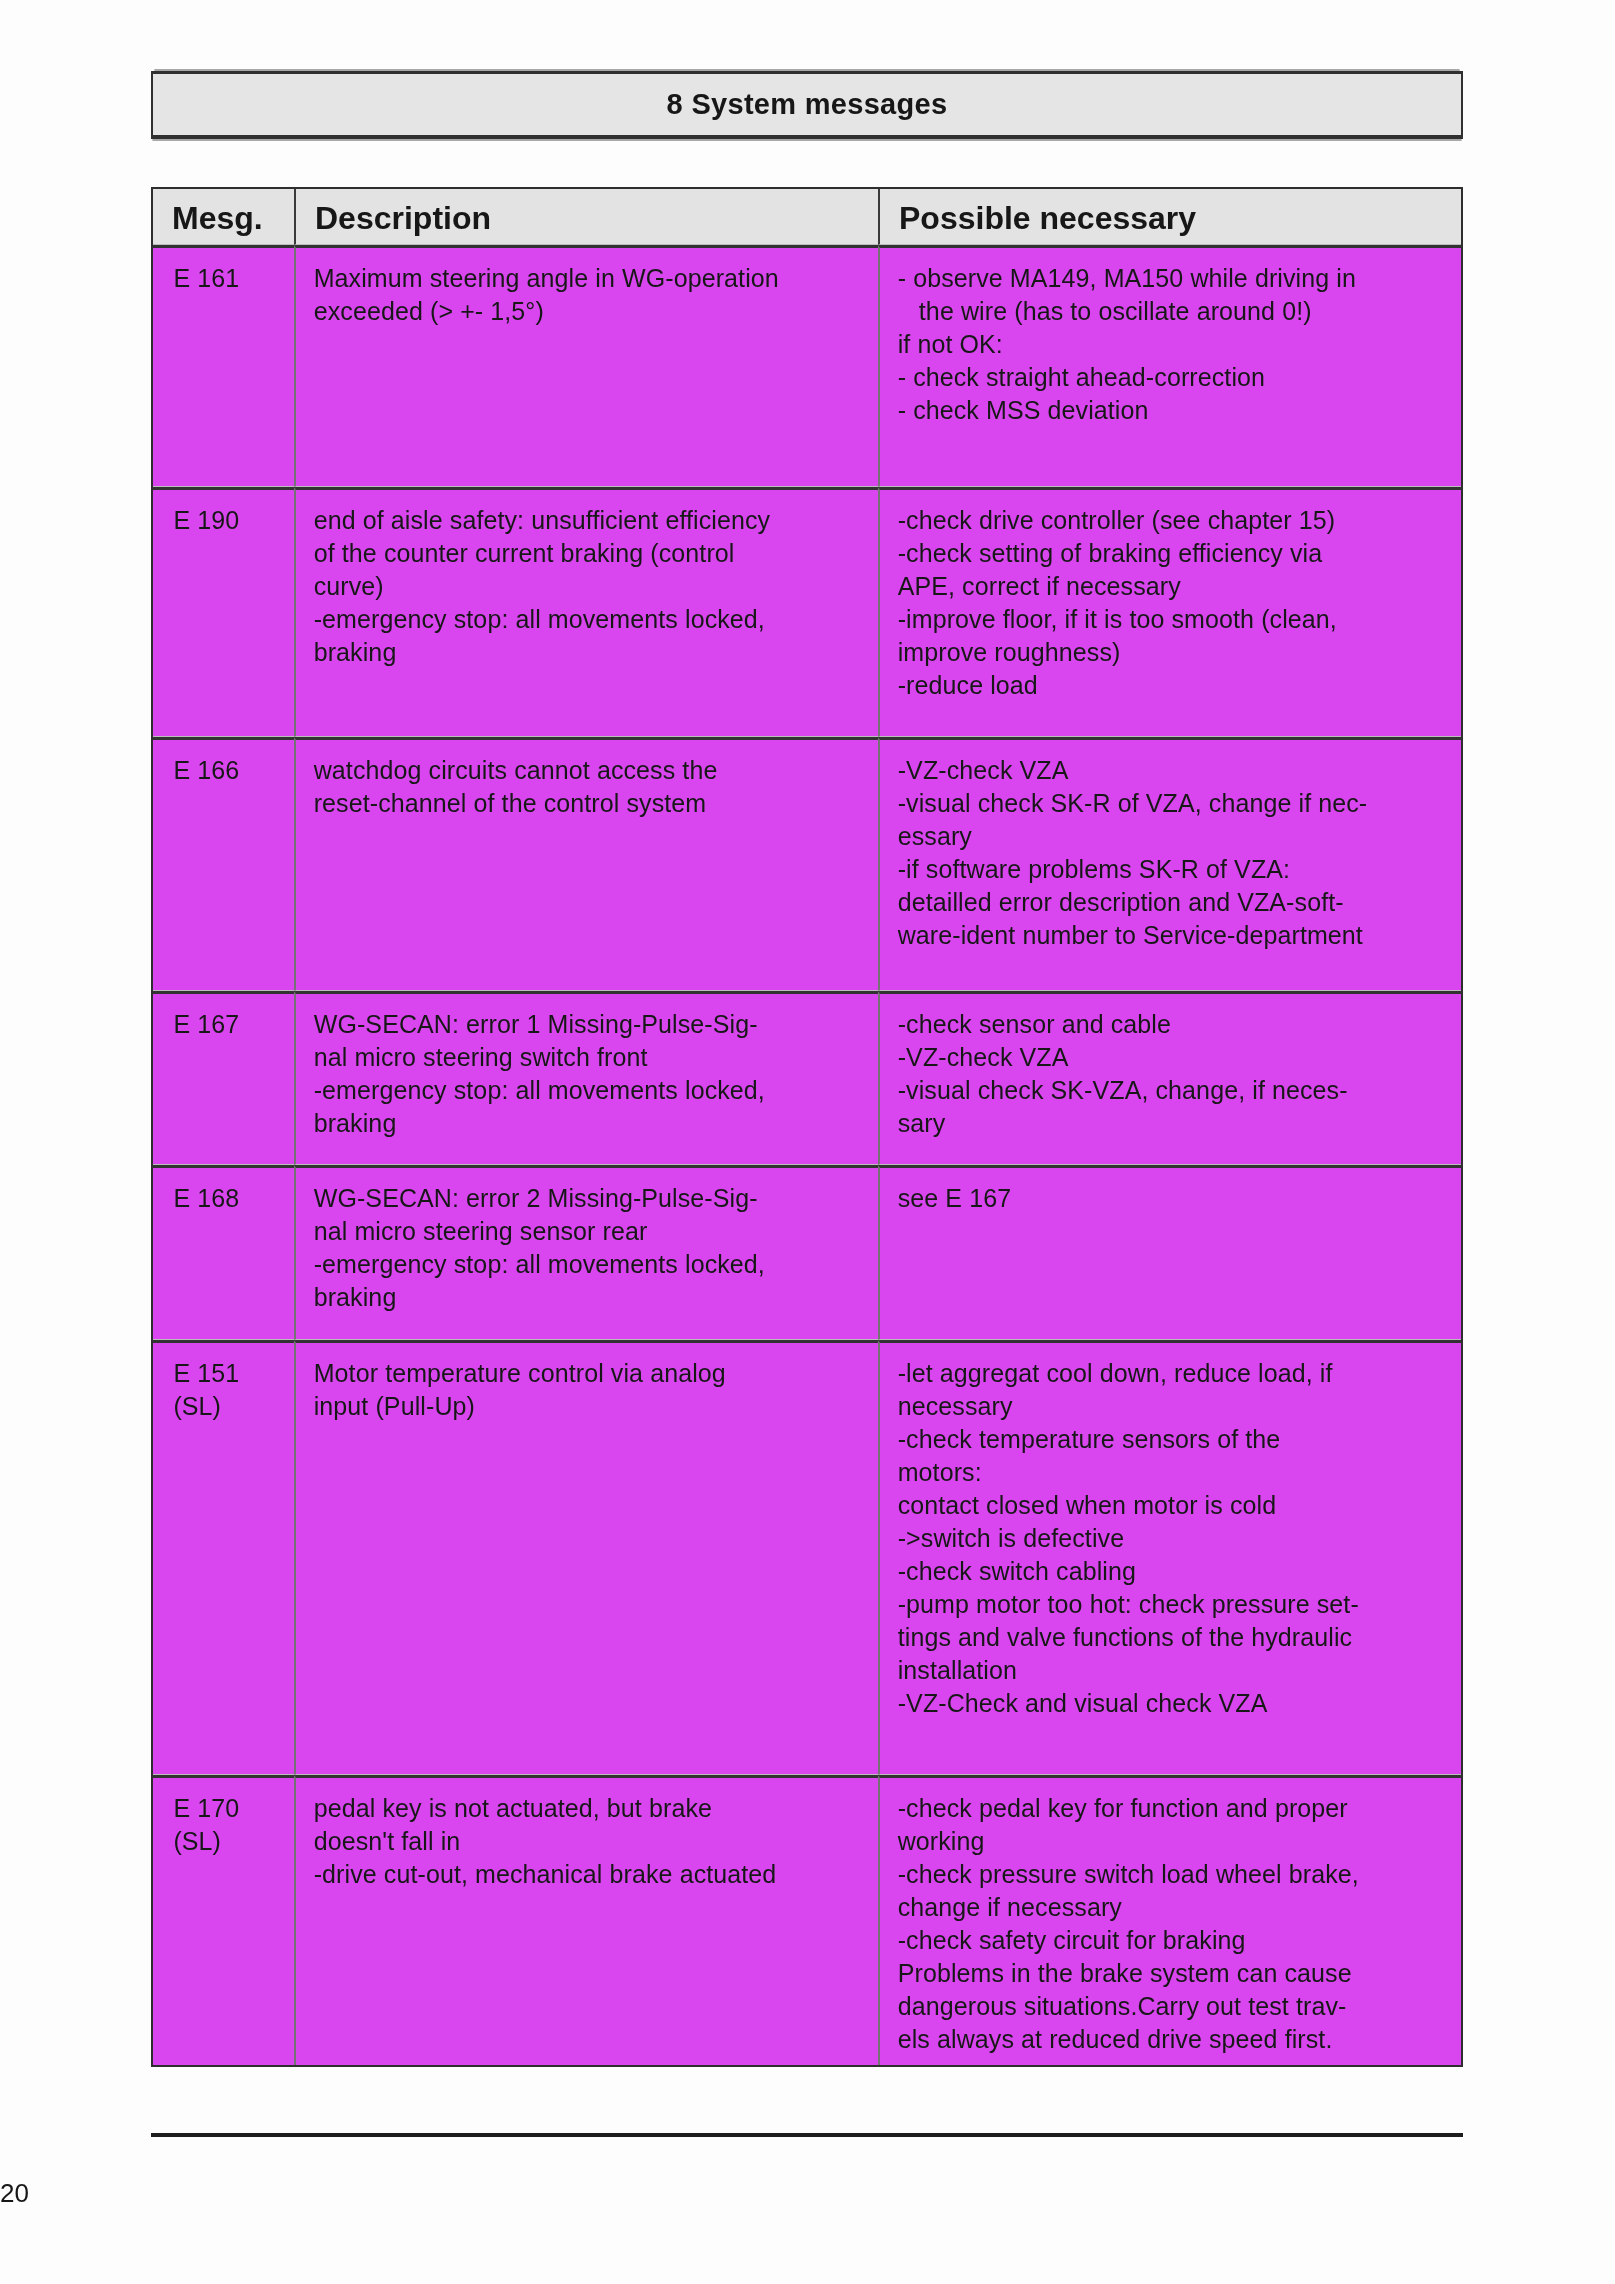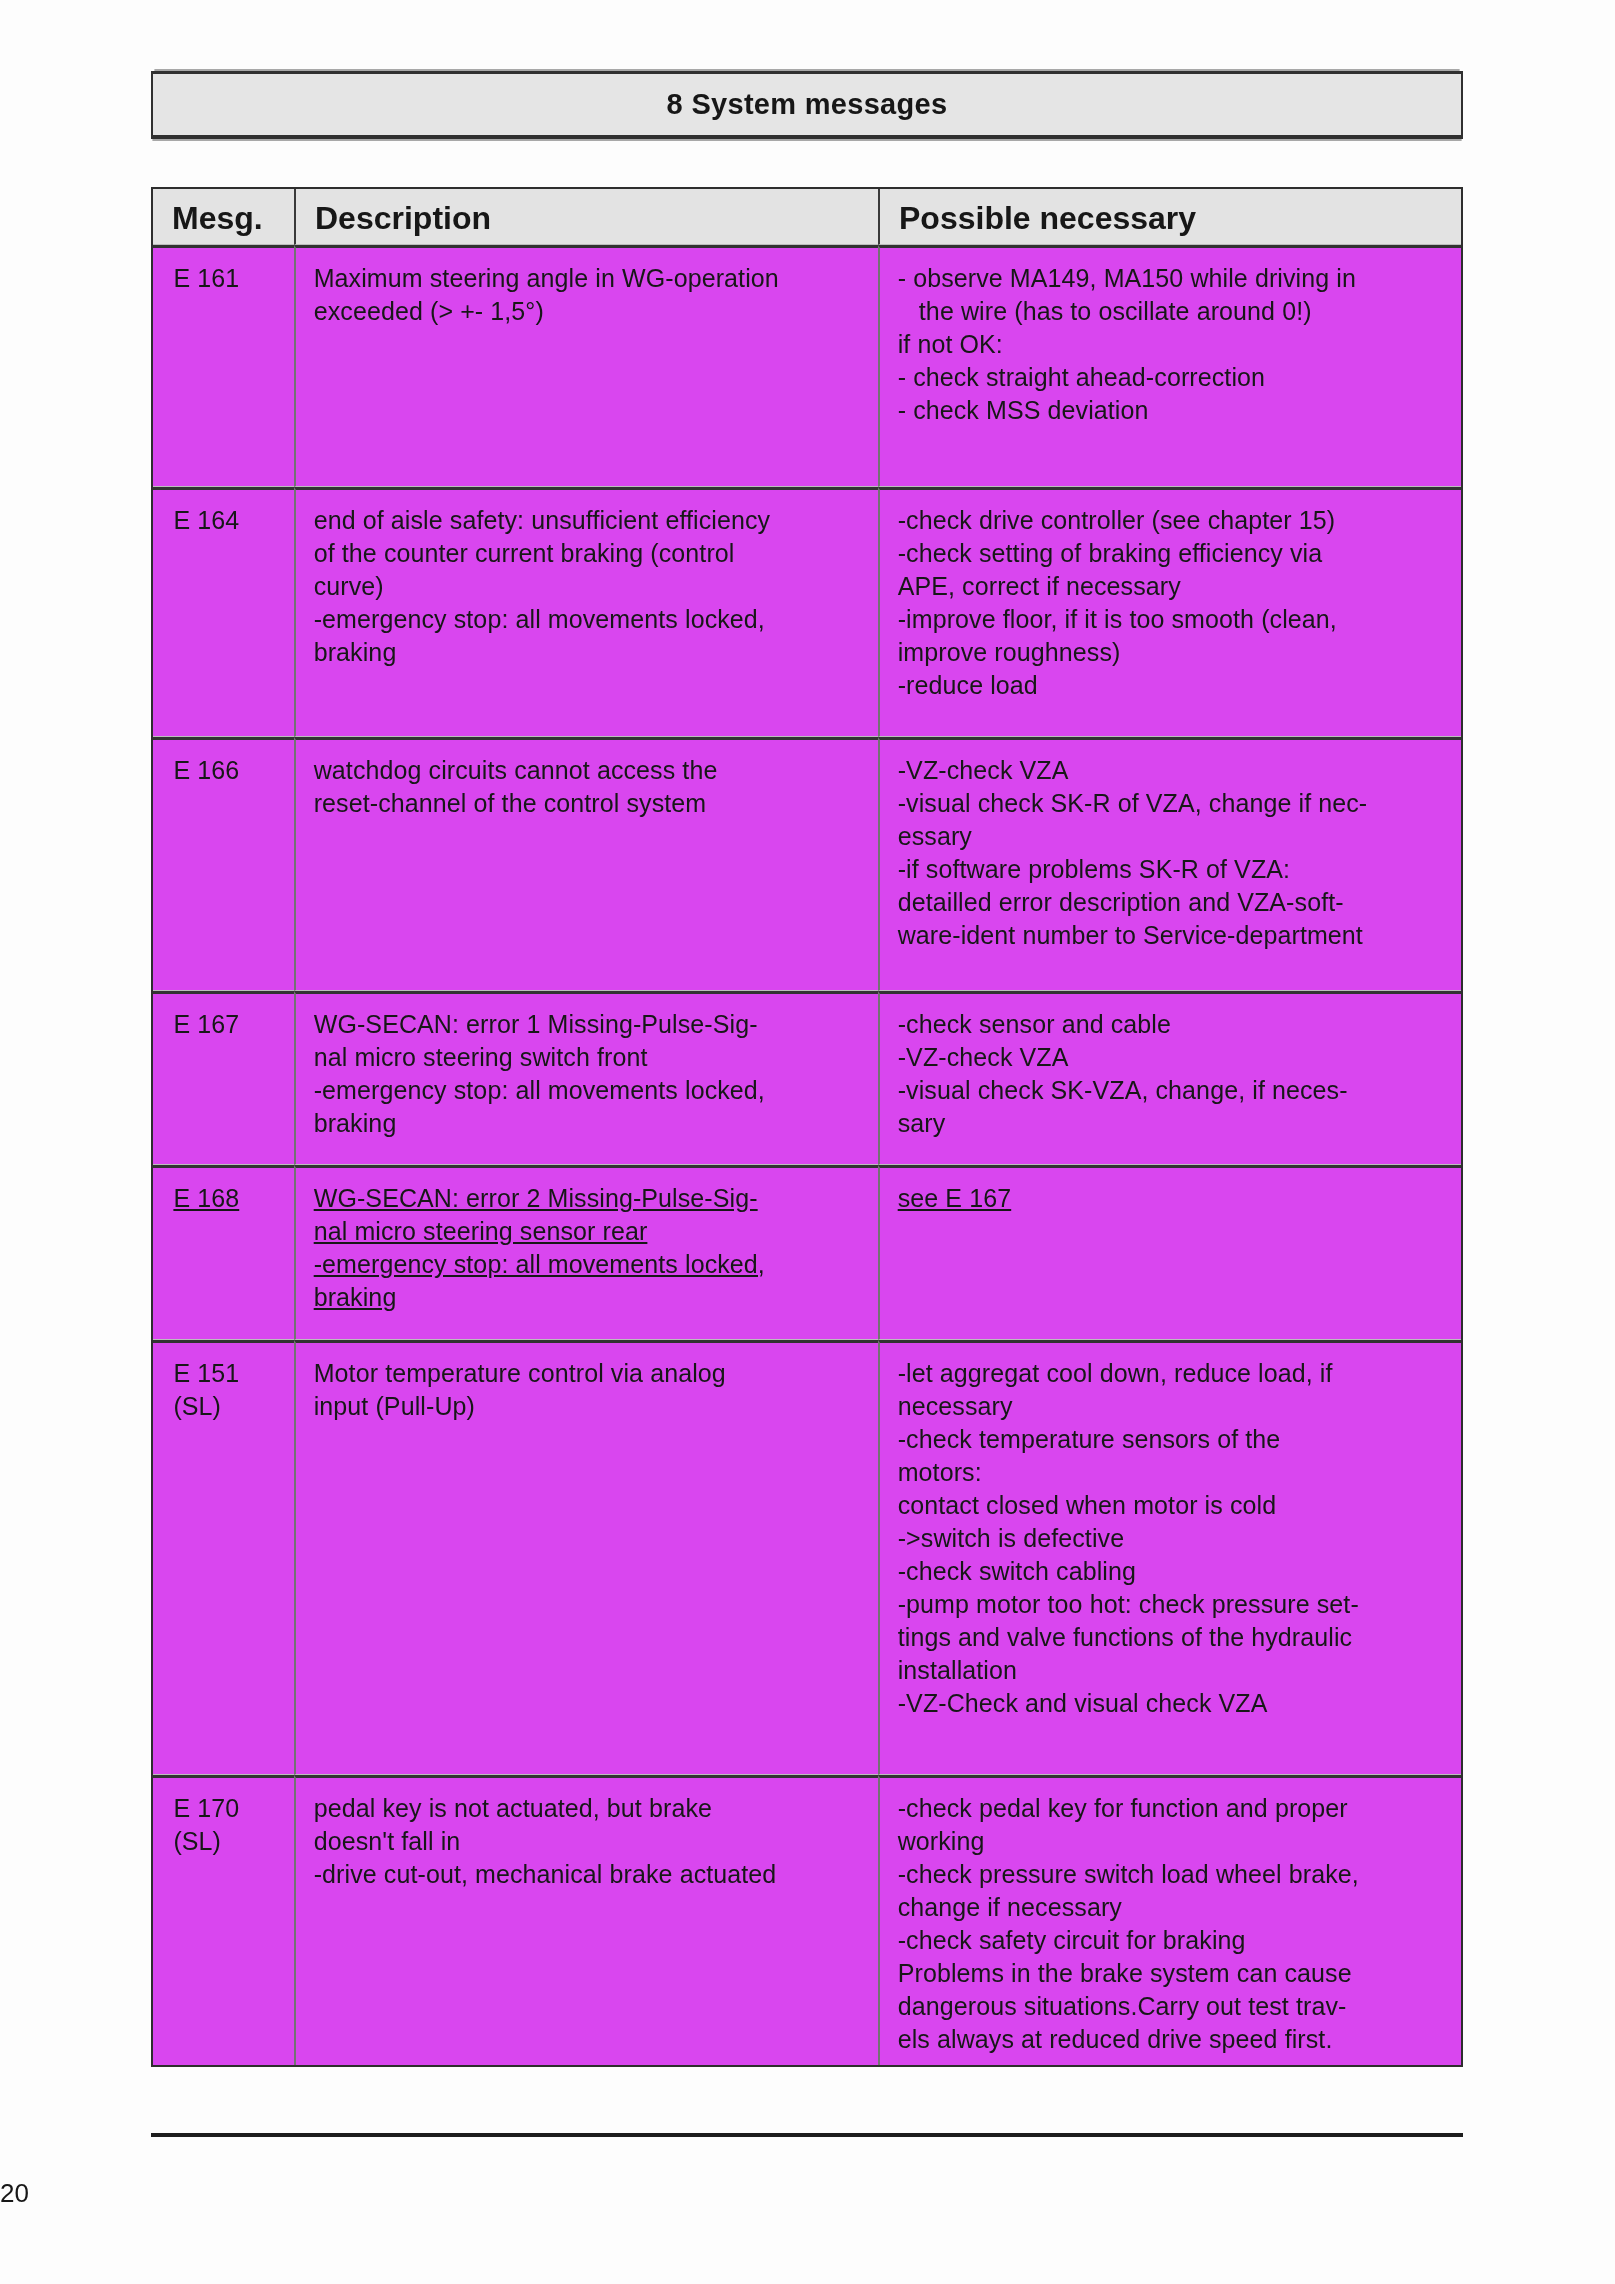--- a/index.html
+++ b/index.html
@@ -36,21 +36,21 @@
     border-top:3.4px solid #323232;border-bottom:1.4px solid #bdbdbd;
     white-space:pre-wrap;
   }
   td + td{border-left:2px solid #737373;}
   td.code{padding-left:20.4px;}
   tbody tr:last-child td{border-bottom:0;}
   tr.rh0 td{height:242px;}
   tr.rh1 td{height:250px;}
   tr.rh2 td{height:254px;}
   tr.rh3 td{height:174px;}
-  tr.rh4 td{height:175px;text-decoration:underline;}
+  tr.rh4 td{height:175px;}
   tr.rh5 td{height:435px;}
   tr.rh6 td{height:290px;}
   
   .footer-rule{position:absolute;left:151px;top:2133px;width:1312px;height:4.1px;background:#1d1d1d;}
   .footer-copy{position:absolute;left:0;top:2141px;width:1616px;text-align:center;font-size:26px;line-height:34px;}
   .footer-page{position:absolute;left:0;top:2176px;width:1616px;text-align:left;font-size:26px;line-height:34px;}
 </style>
 </head>
 <body>
 
@@ -79,21 +79,21 @@
           <td class="code">E 161</td>
           <td>Maximum steering angle in WG-operation
 exceeded (&gt; +- 1,5°)</td>
           <td>- observe MA149, MA150 while driving in
    the wire (has to oscillate around 0!)
 if not OK:
 - check straight ahead-correction
 - check MSS deviation</td>
         </tr>
         <tr class="rh1">
-          <td class="code">E 164</td>
+          <td class="code">E 190</td>
           <td>end of aisle safety: unsufficient efficiency
 of the counter current braking (control
 curve)
 -emergency stop: all movements locked,
 braking</td>
           <td>-check drive controller (see chapter 15)
 -check setting of braking efficiency via
 APE, correct if necessary
 -improve floor, if it is too smooth (clean,
 improve roughness)

